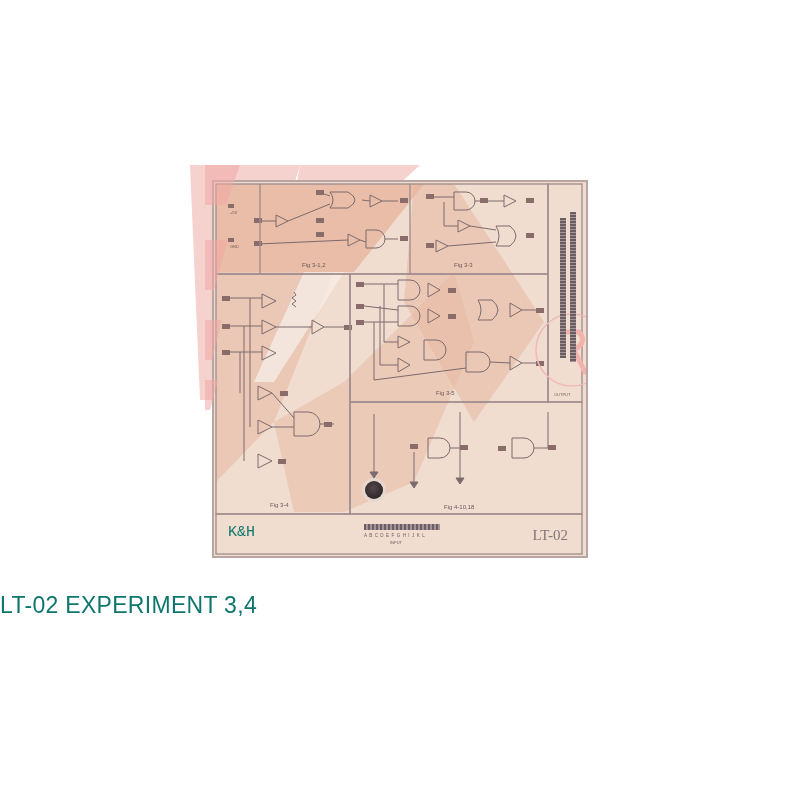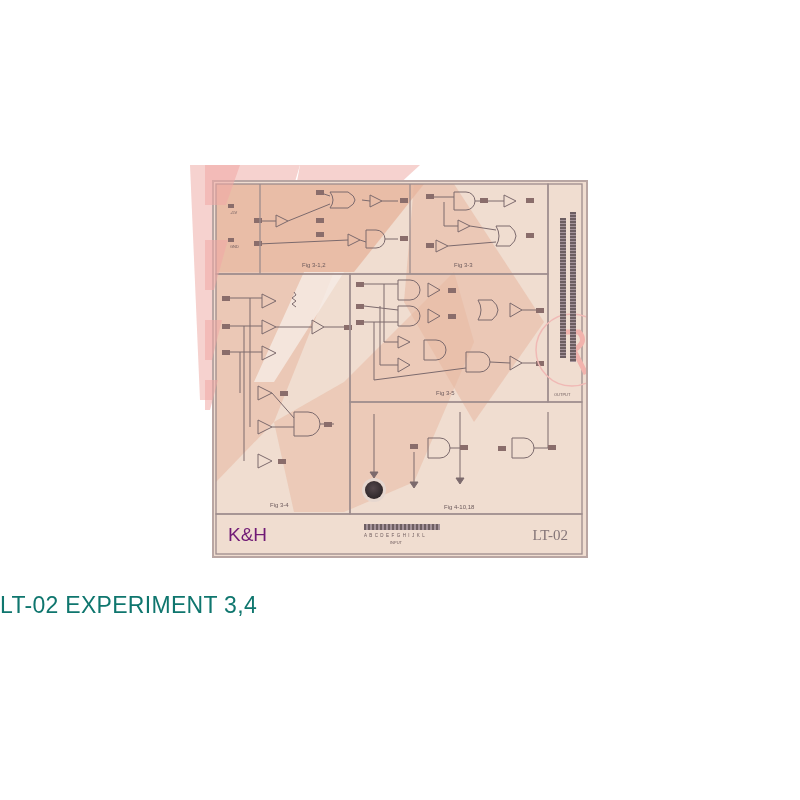--- a/index.html
+++ b/index.html
@@ -1,19 +1,19 @@
 <!DOCTYPE html>
 <html><head>
 <meta charset="utf-8">
 <style>
   html, body { margin:0; padding:0; background:#ffffff; }
   body { width:800px; height:800px; position:relative; overflow:hidden; font-family:"Liberation Sans", sans-serif; }
   .board { position:absolute; left:212px; top:180px; width:376px; height:378px; background:#f0ddd0; border:2px solid #b9a6a3; box-sizing:border-box; }
   .fig-label { position:absolute; font-size:6px; color:#6c5a5c; white-space:nowrap; }
-  .footer-brand { position:absolute; left:14px; top:342px; font-family:Liberation Sans, sans-serif; font-size:19px; color:#701a75; }
+  .footer-brand { position:absolute; left:14px; top:342px; font-family:Liberation Mono, monospace; font-size:15px; color:#0f766e; }
   .footer-model { position:absolute; right:18px; top:345px; font-family:"Liberation Serif", serif; font-size:15px; color:#847578; }
   .input-strip { position:absolute; left:150px; top:342px; width:76px; height:6px; background:repeating-linear-gradient(90deg,#6d5e62 0 2px,#a4939a 2px 4px); }
   .input-letters { position:absolute; left:150px; top:351px; font-size:4.5px; color:#6c5a5c; letter-spacing:0.6px; }
   .input-label { position:absolute; left:176px; top:358px; font-size:4px; color:#6c5a5c; }
   .output-strip { position:absolute; width:6px; background:repeating-linear-gradient(180deg,#6d5e62 0 2px,#a4939a 2px 3px); }
   .output-label { position:absolute; left:340px; top:210px; font-size:4px; color:#6c5a5c; }
   .knob { position:absolute; left:151px; top:299px; width:18px; height:18px; border-radius:50%; background:radial-gradient(circle at 45% 40%, #55484c, #1f1a1c); box-shadow:0 0 0 3px #e6d7cf; }
   .caption { position:absolute; left:0; width:800px; top:592px; text-align:left; font-size:23px; color:#0f766e; letter-spacing:0.3px; }
   svg { position:absolute; left:0; top:0; }
   .watermark { position:absolute; left:0; top:0; pointer-events:none; }

